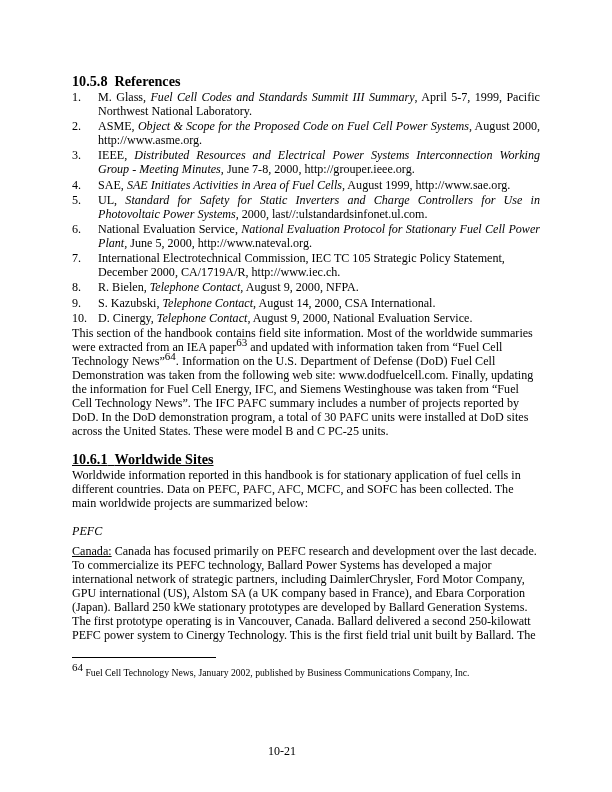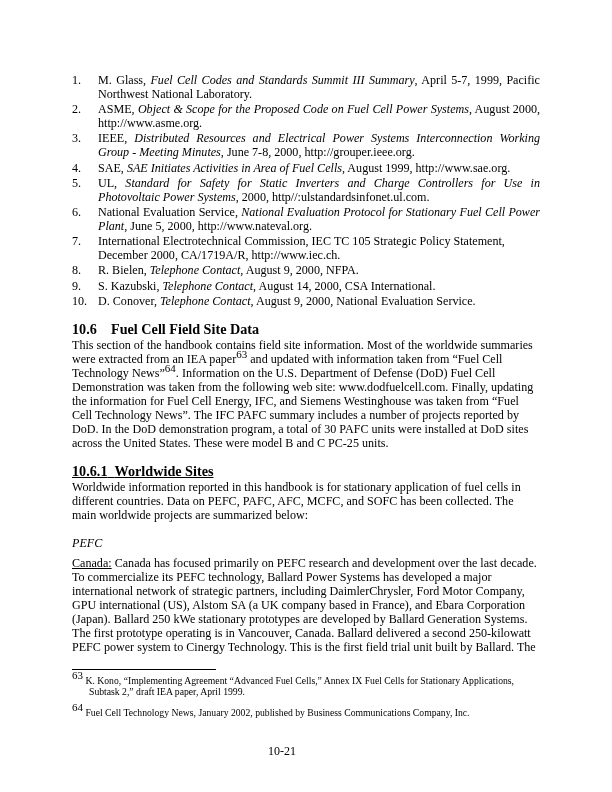--- a/index.html
+++ b/index.html
@@ -20,56 +20,52 @@
   .fn { font-size: 9.7px; line-height: 11.5px; }
   .fn .hang { padding-left: 17px; display: block; }
   .pageno { position: absolute; left: 0; width: 564px; top: 744px; text-align: center;
             font-size: 12px; }
 </style>
 </head>
 <body>
 
 <div class="page">
 
+  <h3 style="margin-top:1px;">
+    <span>10.5.8</span>&nbsp;&nbsp;<span>References</span>
+  </h3>
 
   <ol class="refs" style="margin-top:1px;">
     <li><span class="n">1.</span><span>M. Glass, </span><i>Fuel Cell Codes and Standards Summit III Summary</i><span>, April 5-7, 1999, Pacific Northwest National Laboratory.</span></li>
     <li><span class="n">2.</span><span>ASME, </span><i>Object &amp; Scope for the Proposed Code on Fuel Cell Power Systems</i><span>, August 2000, http://www.asme.org.</span></li>
     <li><span class="n">3.</span><span>IEEE, </span><i>Distributed Resources and Electrical Power Systems Interconnection Working Group - Meeting Minutes</i><span>, June 7-8, 2000, http://grouper.ieee.org.</span></li>
     <li><span class="n">4.</span><span>SAE, </span><i>SAE Initiates Activities in Area of Fuel Cells</i><span>, August 1999, http://www.sae.org.</span></li>
-    <li><span class="n">5.</span><span>UL, </span><i>Standard for Safety for Static Inverters and Charge Controllers for Use in Photovoltaic Power Systems</i><span>, 2000, http//:ulstandardsinfonet.ul.com.</span></li>
+    <li><span class="n">5.</span><span>UL, </span><i>Standard for Safety for Static Inverters and Charge Controllers for Use in Photovoltaic Power Systems</i><span>, 2000, last//:ulstandardsinfonet.ul.com.</span></li>
     <li><span class="n">6.</span><span>National Evaluation Service, </span><i>National Evaluation Protocol for Stationary Fuel Cell Power Plant</i><span>, June 5, 2000, http://www.nateval.org.</span></li>
     <li style="text-align:left;"><span class="n">7.</span><span>International Electrotechnical Commission, IEC TC 105 Strategic Policy Statement, December 2000, CA/1719A/R, http://www.iec.ch.</span></li>
     <li><span class="n">8.</span><span>R. Bielen, </span><i>Telephone Contact</i><span>, August 9, 2000, NFPA.</span></li>
     <li><span class="n">9.</span><span>S. Kazubski, </span><i>Telephone Contact</i><span>, August 14, 2000, CSA International.</span></li>
-    <li><span class="n">10.</span><span>D. Conover, </span><i>Telephone Contact</i><span>, August 9, 2000, National Evaluation Service.</span></li>
+    <li><span class="n">10.</span><span>D. Cinergy, </span><i>Telephone Contact</i><span>, August 9, 2000, National Evaluation Service.</span></li>
   </ol>
 
-  <h3 style="margin-top:13px;">
-    <span>10.6</span>&nbsp;&nbsp;&nbsp;&nbsp;<span>Fuel Cell Field Site Data</span>
-  </h3>
   <p style="margin-top:1px; width:462px;">
     <span>This section of the handbook contains field site information.  Most of the worldwide summaries were extracted from an IEA paper</span><sup>63</sup><span> and updated with information taken from “Fuel Cell Technology News”</span><sup>64</sup><span>.  Information on the U.S. Department of Defense (DoD) Fuel Cell Demonstration was taken from the following web site: www.dodfuelcell.com.  Finally, updating the information for Fuel Cell Energy, IFC, and Siemens Westinghouse was taken from “Fuel Cell Technology News”.  The IFC PAFC summary includes a number of projects reported by DoD.  In the DoD demonstration program, a total of 30 PAFC units were installed at DoD sites across the United States.  These were model B and C PC-25 units.</span>
   </p>
 
   <h3 style="margin-top:13px;text-decoration:underline;">
     <span>10.6.1</span>&nbsp;&nbsp;<span>Worldwide Sites</span>
   </h3>
   <p style="margin-top:1px; width:462px;">Worldwide information reported in this handbook is for stationary application of fuel cells in different countries.  Data on PEFC, PAFC, AFC, MCFC, and SOFC has been collected. The main worldwide projects are summarized below:</p>
 
   <p style="margin-top:14px;"><i>PEFC</i></p>
 
   <p style="margin-top:6px; width:472px;">
     <span class="u">Canada:</span><span> Canada has focused primarily on PEFC research and development over the last decade.  To commercialize its PEFC technology, Ballard Power Systems has developed a major international network of strategic partners, including DaimlerChrysler, Ford Motor Company, GPU international (US), Alstom SA (a UK company based in France), and Ebara Corporation (Japan).  Ballard 250 kWe stationary prototypes are developed by Ballard Generation Systems.  The first prototype operating is in Vancouver, Canada.  Ballard delivered a second 250-kilowatt PEFC power system to Cinergy Technology. This is the first field trial unit built by Ballard. The</span>
   </p>
 
   <div class="fnrule" style="margin-top:15px;"></div>
 
-  <div class="fn" style="margin-top:5px;">
-    <sup>63</sup><span> K. Kono, “Implementing Agreement “Advanced Fuel Cells,” Annex IX Fuel Cells for Stationary Applications,</span>
-    <span class="hang">Subtask 2,” draft IEA paper, April 1999.</span>
-  </div>
   <div class="fn" style="margin-top:9px;">
     <sup>64</sup><span> Fuel Cell Technology News, January 2002, published by Business Communications Company, Inc.</span>
   </div>
 </div>
 
 <div class="pageno">10-21</div>
 
 </body></html>

